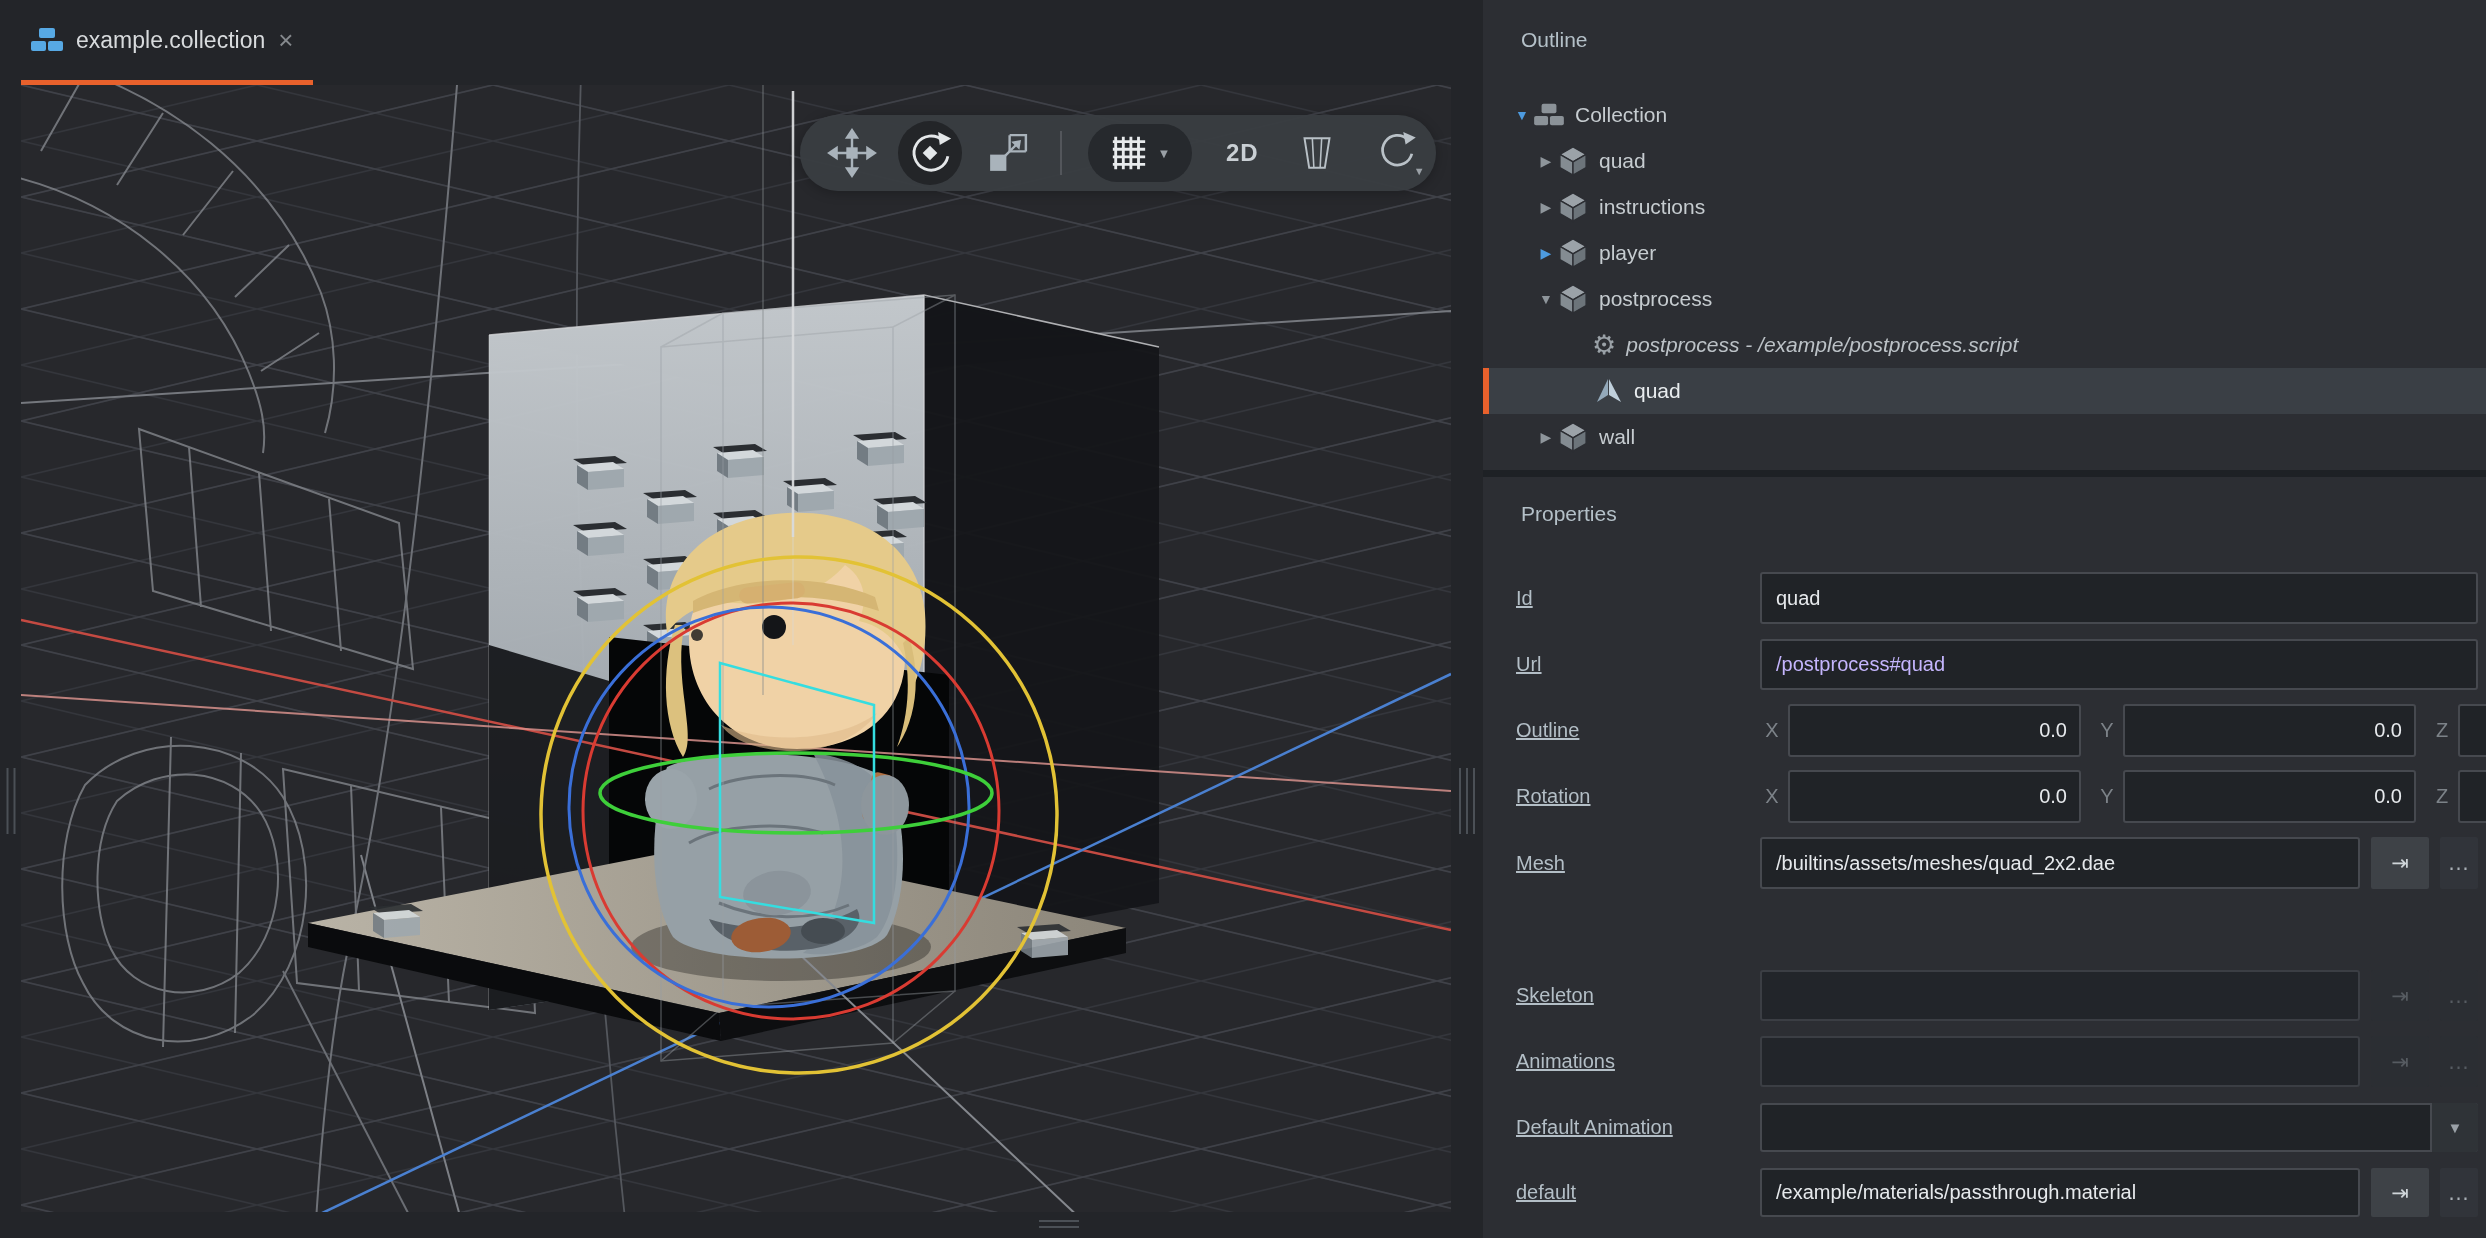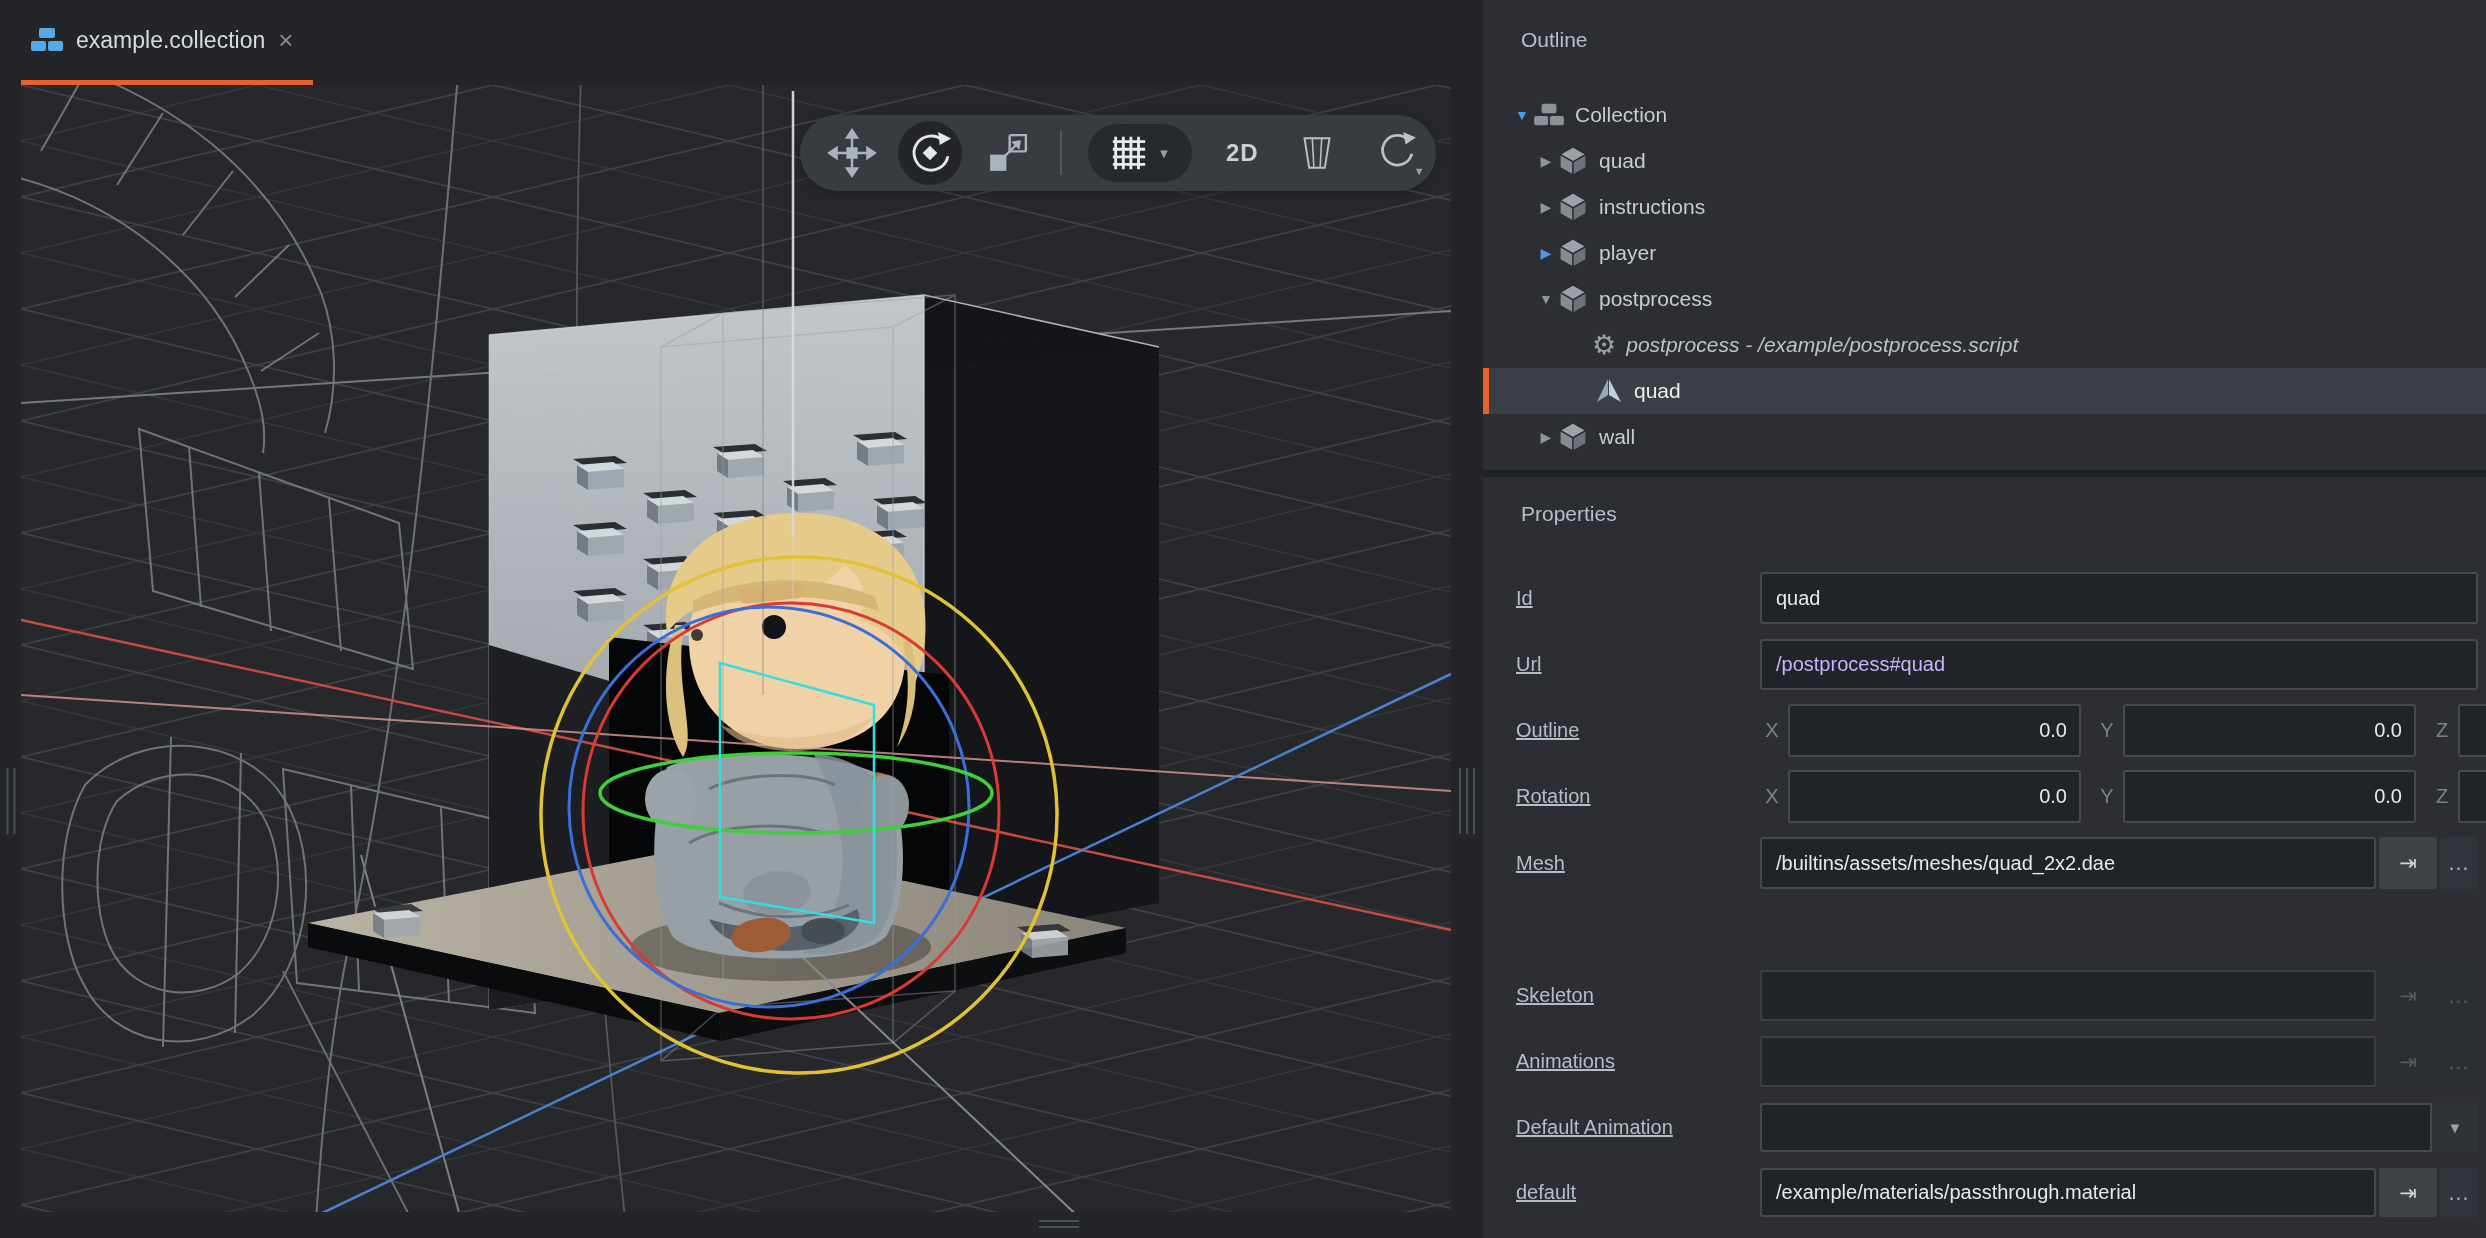--- a/index.html
+++ b/index.html
@@ -67,21 +67,21 @@
   .pctrl{flex:1;height:100%;display:flex;align-items:center;}
   input.tin{width:100%;height:100%;background:#202327;border:2px solid #46494f;border-radius:3px;
       color:#e6e9ec;font-size:20px;font-family:"Liberation Sans",sans-serif;padding:0 14px;outline:none;}
   input.tin.readonly{color:#c4b5fd;}
   input.tin.dim{background:#22252a;border-color:#3b3e44;}
   .numgrp{display:flex;align-items:center;width:100%;height:100%;}
   .axl{width:24px;text-align:center;font-size:20px;color:#7c8288;flex:none;margin-right:4px;}
   .axl:not(:first-child){margin-left:14px;}
   input.numin{flex:1;min-width:0;height:100%;background:#202327;border:2px solid #46494f;border-radius:3px;
       color:#e8ebee;font-size:20px;font-family:"Liberation Sans",sans-serif;text-align:right;padding:0 12px;outline:none;}
-  .resgrp{display:flex;width:100%;height:100%;gap:3px;}
+  .resgrp{display:flex;width:100%;height:100%;gap:11px;}
   .resgrp input.tin{flex:1;min-width:0;}
   .rbtn{flex:none;width:58px;height:100%;background:#3e4247;color:#cfd5d9;display:flex;align-items:center;
       justify-content:center;font-size:21px;border-radius:2px;cursor:pointer;}
   .rbtn.more{width:38px;background:#31343a;color:#a9afb5;font-size:22px;letter-spacing:1px;}
   .rbtn.dis{background:#2b2e33;color:#565b61;}
   .combo{position:relative;width:100%;height:100%;}
   .combo input.tin{padding-right:60px;}
   .combo .ddz{position:absolute;right:0;top:0;bottom:0;width:48px;background:#2f3337;
       border-left:2px solid #46494f;display:flex;align-items:center;justify-content:center;
       color:#9aa1a7;font-size:15px;cursor:pointer;border-radius:0 3px 3px 0;}

